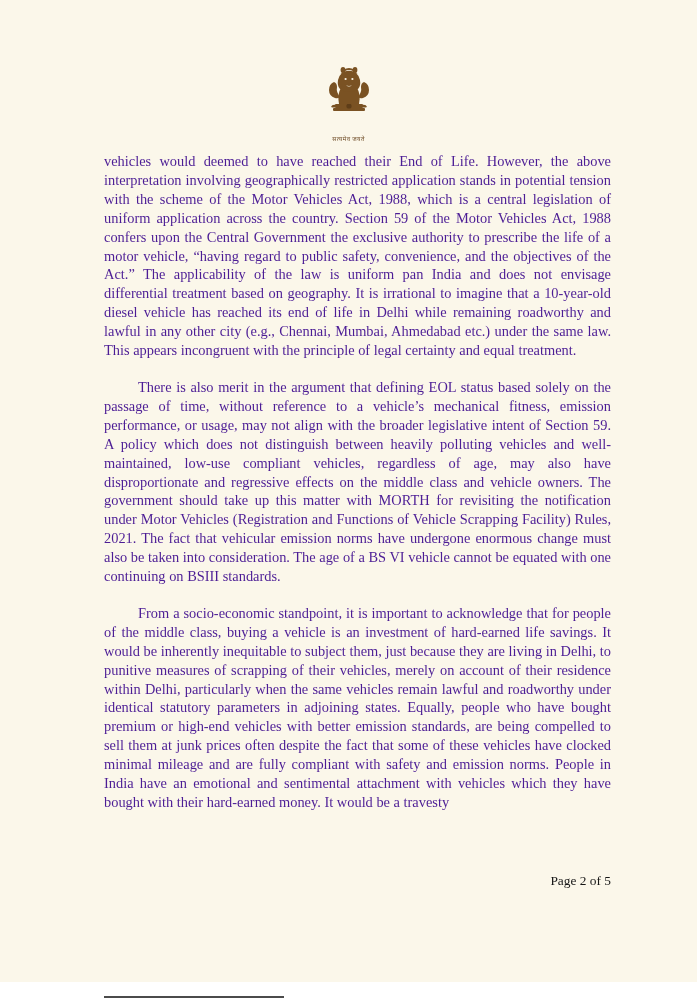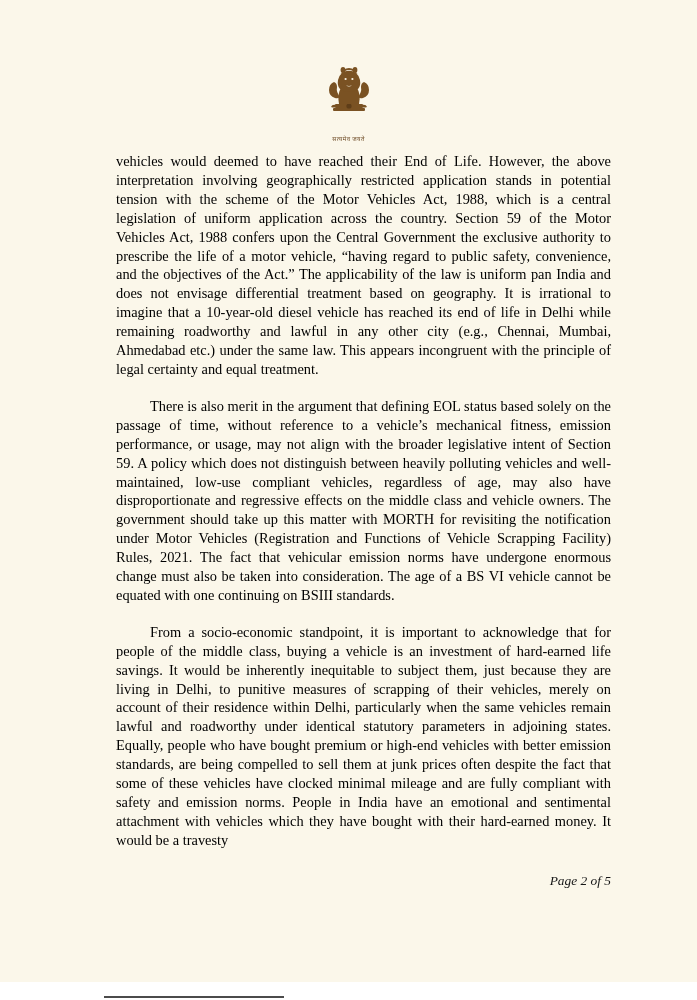--- a/index.html
+++ b/index.html
@@ -44,40 +44,39 @@
     margin-top: 1px;
     text-align: center;
   }
   .content {
     position: absolute;
     top: 152px;
     left: 104px;
     width: 507px;
   }
   p.para {
-    margin: 0 0 18px 12px;
+    margin: 0 0 18px 0;
     font-size: 14.4px;
     line-height: 18.9px;
     text-align: justify;
     text-justify: inter-word;
-    color: #000000;
+    color: #4c1d95;
     text-indent: 0;
   }
   p.para.indent {
     text-indent: 34px;
   }
   .footer {
     position: absolute;
     left: 104px;
     width: 507px;
     top: 873px;
     text-align: right;
     font-size: 13.4px;
     color: #161616;
-    font-style: italic;
   }
   .bottom-edge {
     position: absolute;
     left: 0;
     bottom: 0;
     width: 100%;
     height: 18px;
     background: #ffffff;
   }
   .bottom-strip {

